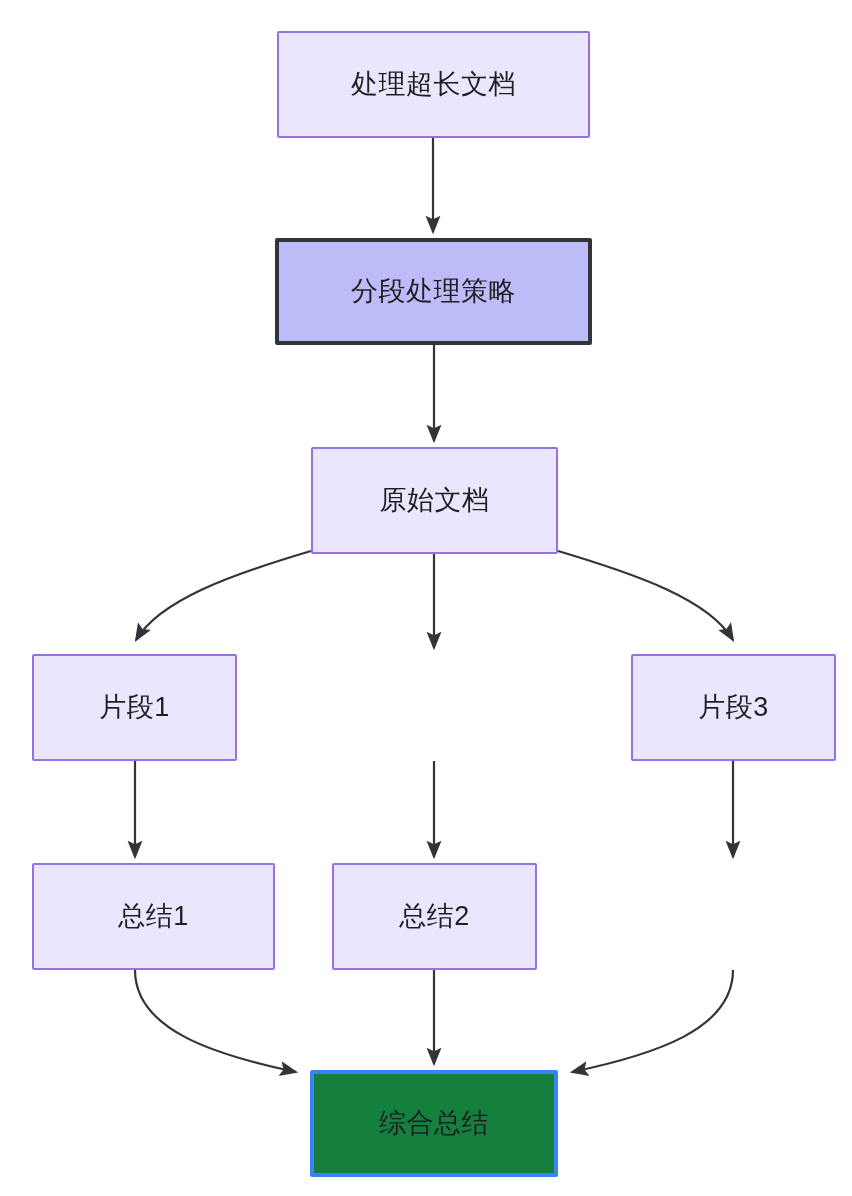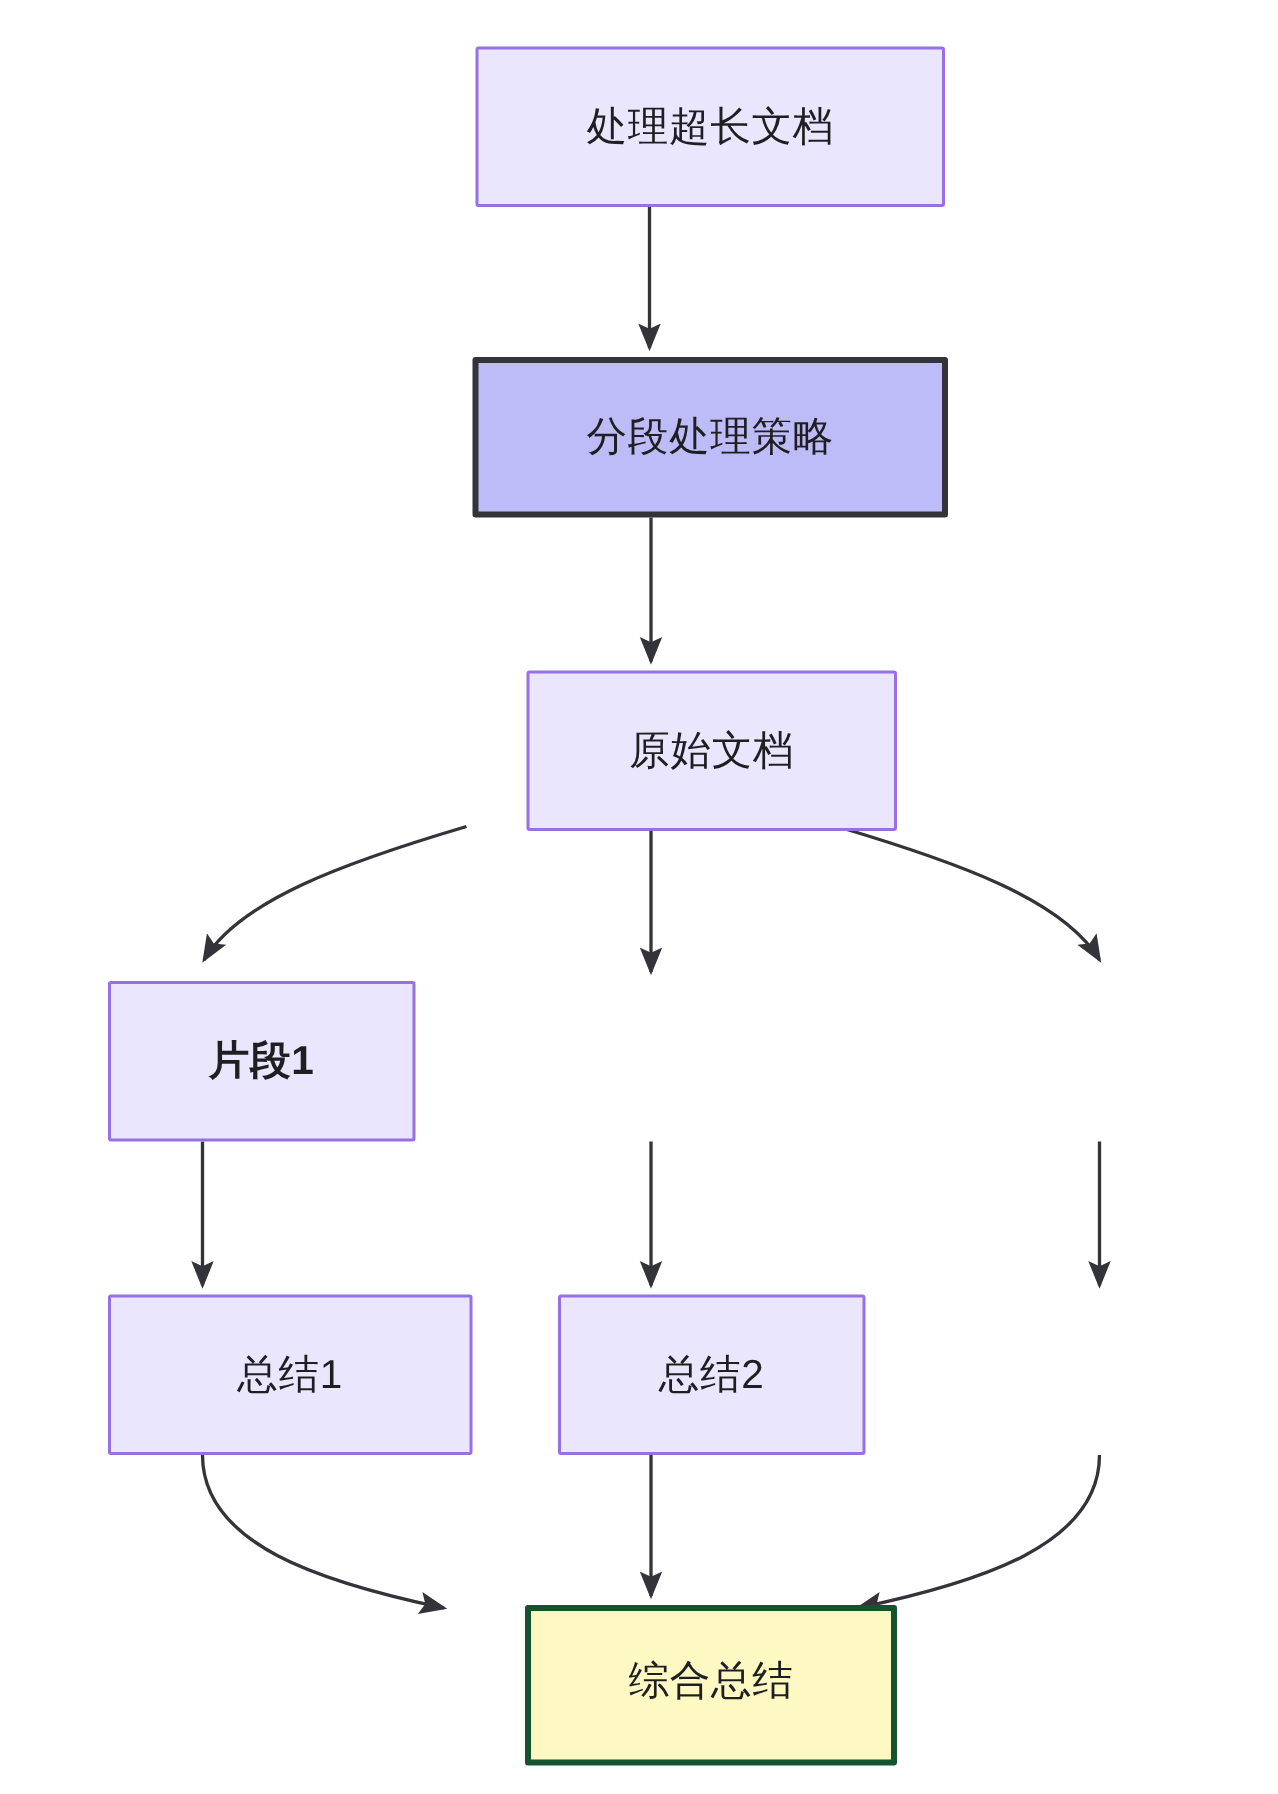--- a/index.html
+++ b/index.html
@@ -25,44 +25,42 @@
     height: 1196px;
     pointer-events: none;
   }
   .node {
     position: absolute;
     box-sizing: border-box;
     display: flex;
     align-items: center;
     justify-content: center;
     text-align: right;
-    margin-left: 40px;
   }
   .node-label {
     font-size: 27px;
     line-height: 1.2;
     color: #1f1f22;
     letter-spacing: 0.5px;
     white-space: nowrap;
   }
   .node.plain {
     background: #e9e6fd;
     border: 2px solid #9771e3;
     border-radius: 2px;
   }
   .node.emphasis {
     background: #bdbbf8;
     border: 4px solid #33333a;
     border-radius: 2px;
   }
   .node.terminal {
-    background: #fef9c3;
-    border: 4px solid #14532d;
+    background: #15803d;
+    border: 4px solid #3b82f6;
     border-radius: 2px;
-    font-family: Liberation Mono, monospace;
   }
 </style>
 </head>
 <body>
 
 <div id="diagram-canvas">
 
   <svg id="edge-layer" viewBox="0 0 852 1196" width="852" height="1196" xmlns="http://www.w3.org/2000/svg">
     <defs>
       <marker id="arrowhead" markerWidth="9" markerHeight="9" refX="7.4" refY="4" orient="auto" markerUnits="strokeWidth">
@@ -86,22 +84,25 @@
 
   <div class="node plain" style="left: 277px; top: 31px; width: 313px; height: 107px;">
     <span class="node-label">处理超长文档</span>
   </div>
   <div class="node plain" style="left: 311px; top: 447px; width: 247px; height: 107px;">
     <span class="node-label">原始文档</span>
   </div>
   <div class="node emphasis" style="left: 275px; top: 238px; width: 317px; height: 107px;">
     <span class="node-label">分段处理策略</span>
   </div>
-  <div class="node plain" style="left: 32px; top: 654px; width: 205px; height: 107px; font-weight: bold;">
+  <div class="node plain" style="left: 32px; top: 654px; width: 205px; height: 107px;">
     <span class="node-label">片段1</span>
+  </div>
+  <div class="node plain" style="left: 631px; top: 654px; width: 205px; height: 107px;">
+    <span class="node-label">片段3</span>
   </div>
   <div class="node plain" style="left: 32px; top: 863px; width: 243px; height: 107px;">
     <span class="node-label">总结1</span>
   </div>
   <div class="node plain" style="left: 332px; top: 863px; width: 205px; height: 107px;">
     <span class="node-label">总结2</span>
   </div>
   <div class="node terminal" style="left: 310px; top: 1070px; width: 248px; height: 107px;">
     <span class="node-label">综合总结</span>
   </div>

